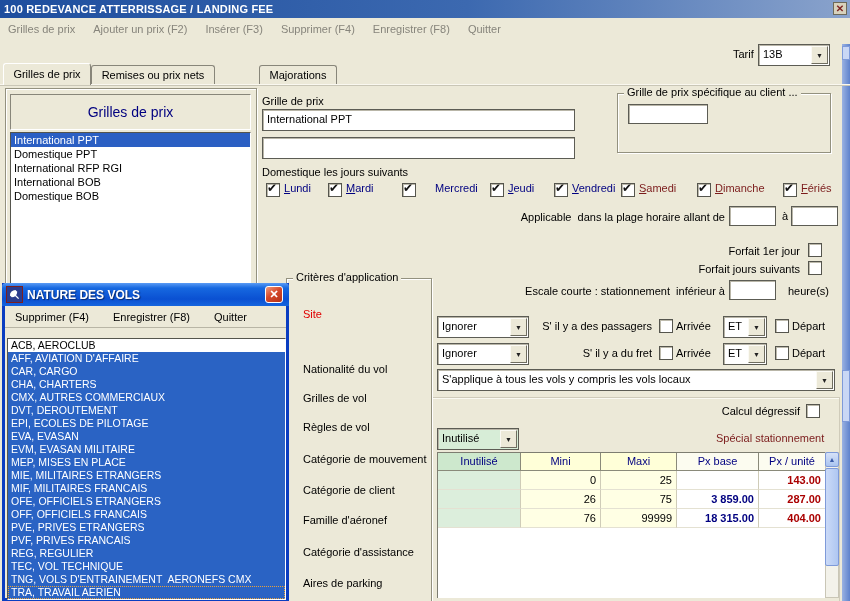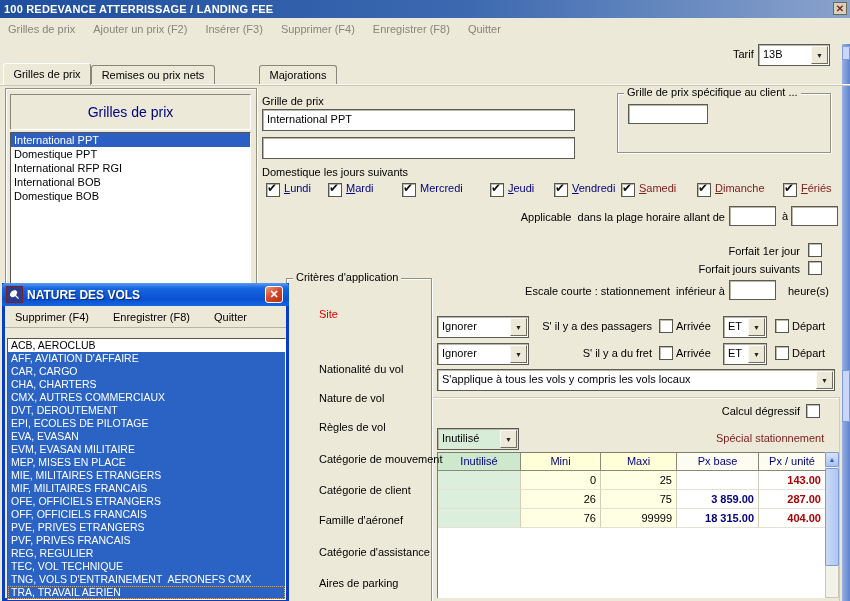--- a/index.html
+++ b/index.html
@@ -50,21 +50,21 @@
             box-shadow:0 1px 0 #C9C6B6;z-index:1;}
 
   
   .glheadbox{position:absolute;border:1px solid;border-color:#88867A #FFF #FFF #88867A;
              text-align:center;color:#000080;font-size:14px;}
   .glist{position:absolute;background:#fff;border:1px solid;border-color:#55554d #FFF #FFF #55554d;}
   .gl-item{height:14px;line-height:14px;padding-left:3px;white-space:pre;}
   .gl-item.sel{background:#2B5FC3;color:#fff;}
 
   
-  .crit-item{position:absolute;left:32px;white-space:pre;}
+  .crit-item{position:absolute;left:16px;white-space:pre;}
   .crit-site{color:#E00000;}
 
   
   .pt{position:absolute;left:437px;top:452px;display:grid;
       grid-template-columns:83px 80px 76px 82px 67px;grid-template-rows:18px 19px 19px 19px;
       border-top:1px solid #7d7d71;border-left:1px solid #7d7d71;}
   .pth{background:#FFFFD8;color:#000080;text-align:center;line-height:17px;
        border-right:1px solid #8a8a7a;border-bottom:1px solid #8a8a7a;white-space:pre;}
   .pth.green{background:#CDE8CD;}
   .pth.pale{background:#FCFCF0;}
@@ -170,21 +170,21 @@
     <span class="gtitle">Grille de prix spécifique au client ...</span>
     <div class="field" style="left:10px;top:10px;width:80px;height:20px;"></div>
   </div>
 
   <span class="lbl" style="left:262px;top:166px;">Domestique les jours suivants</span>
   <span class="cb on" style="left:266px;top:183px;"></span>
   <span class="day-lab ufl wd" style="left:284px;top:182px;">Lundi</span>
   <span class="cb on" style="left:328px;top:183px;"></span>
   <span class="day-lab ufl wd" style="left:346px;top:182px;">Mardi</span>
   <span class="cb on" style="left:402px;top:183px;"></span>
-  <span class="day-lab wd" style="left:420px;top:182px;">Mercredi</span>
+  <span class="day-lab wd" style="left:435px;top:182px;">Mercredi</span>
   <span class="cb on" style="left:490px;top:183px;"></span>
   <span class="day-lab ufl wd" style="left:508px;top:182px;">Jeudi</span>
   <span class="cb on" style="left:554px;top:183px;"></span>
   <span class="day-lab ufl wd" style="left:572px;top:182px;">Vendredi</span>
   <span class="cb on" style="left:621px;top:183px;"></span>
   <span class="day-lab ufl we" style="left:639px;top:182px;">Samedi</span>
   <span class="cb on" style="left:697px;top:183px;"></span>
   <span class="day-lab ufl we" style="left:715px;top:182px;">Dimanche</span>
   <span class="cb on" style="left:783px;top:183px;"></span>
   <span class="day-lab ufl we" style="left:801px;top:182px;">Fériés</span>
@@ -277,21 +277,21 @@
   </div>
   <div class="pt-filler"></div>
   <div class="tsb-track"></div>
   <div class="tsb-up">▲</div>
   <div class="tsb-thumb"></div>
 
   <div class="gbox" style="left:286px;top:278px;width:144px;height:322px;">
     <span class="gtitle">Critères d'application</span>
     <span class="crit-item crit-site" style="top:29px;">Site</span>
     <span class="crit-item" style="top:84px;">Nationalité du vol</span>
-    <span class="crit-item" style="top:113px;">Nature de vol</span>
+    <span class="crit-item" style="top:113px;">Grilles de vol</span>
     <span class="crit-item" style="top:142px;">Règles de vol</span>
     <span class="crit-item" style="top:174px;">Catégorie de mouvement</span>
     <span class="crit-item" style="top:205px;">Catégorie de client</span>
     <span class="crit-item" style="top:235px;">Famille d'aéronef</span>
     <span class="crit-item" style="top:267px;">Catégorie d'assistance</span>
     <span class="crit-item" style="top:298px;">Aires de parking</span>
   </div>
 
   <div class="msb"></div>
   <div class="msb-nub" style="top:46px;height:14px;"></div>

